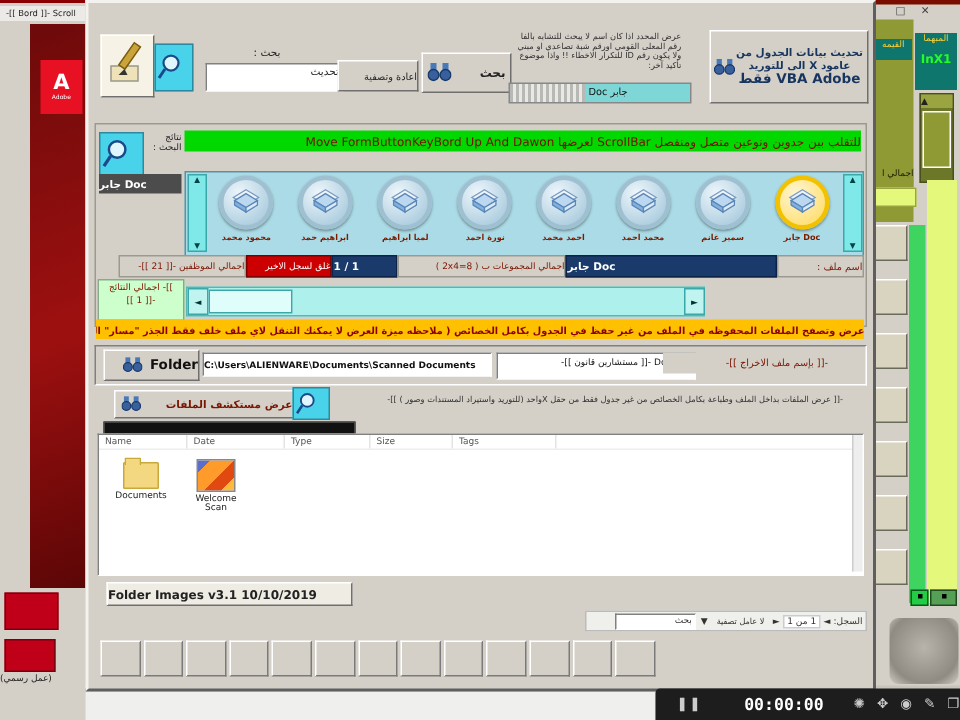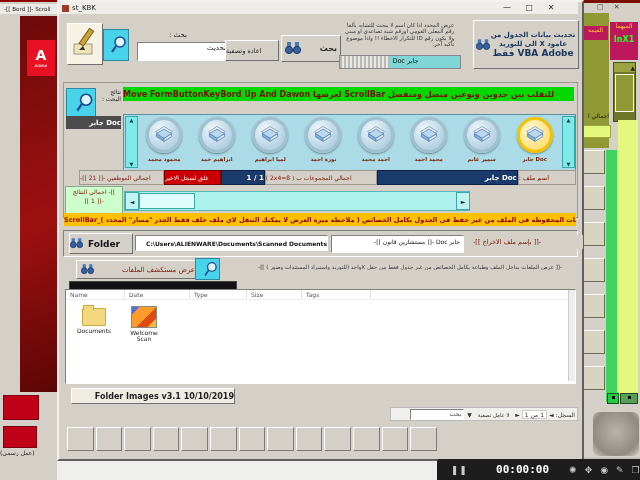--- a/index.html
+++ b/index.html
@@ -2,40 +2,40 @@
 <html><head>
 <meta charset="utf-8">
 <style>
   html,body{margin:0;padding:0}
   body{width:640px;height:480px;overflow:hidden;background:#c8c4bc;font-family:"DejaVu Sans",sans-serif;position:relative}
   .abs{position:absolute}
   .raised{background:#d4d0c8;border-top:1px solid #fff;border-left:1px solid #fff;border-right:1px solid #6f6f6f;border-bottom:1px solid #6f6f6f}
   .sunken{background:#fff;border-top:1px solid #808080;border-left:1px solid #808080;border-right:1px solid #fff;border-bottom:1px solid #fff}
   .tan{background:#d4d0c8;color:#7b1500;border:1px solid #9a9a90}
   .navybox{background:#1a3a6b;color:#fff;border:1px solid #0d2246}
-  .ctr{display:flex;align-items:center;justify-content:flex-end}
+  .ctr{display:flex;align-items:center;justify-content:flex-start}
   .rtl{direction:rtl}
   
   #mainwin{left:57px;top:0;width:523px;height:457px;background:#d4d0c8;border:2px solid;border-color:#f4f2ee #5f5f5f #5f5f5f #f4f2ee}
   .titletext{font-size:7px;color:#222}
   .winbtns{font-size:8px;color:#333;letter-spacing:6px}
   
   .btn{cursor:default}
   .cyanbtn{background:#49d3ea;border:1px solid #2a8aa0}
-  .greenbar{background:#00d800;color:#7b0c00;font-weight:bold;font-size:8px}
+  .greenbar{background:#00d800;color:#7b0c00;font-weight:normal;font-size:8px}
   .navybar{background:#1a3a6b;color:#ffd24a;font-size:7px}
   .bluepanel{background:#abdbe6;border:1px solid #5f8fa0}
   .tealstrip{background:#7fe8e8;border:1px solid #3aa8a8;display:flex;flex-direction:column;justify-content:space-between;align-items:center;font-size:5px;color:#044}
   .contact{width:52px;display:flex;flex-direction:column;align-items:center}
   .cring{width:30px;height:30px;border-radius:50%;background:radial-gradient(circle at 35% 30%,#eef6fb,#9cc3d8);border:3px solid #9fc0d0;box-shadow:0 1px 2px rgba(0,0,0,.4);display:flex;align-items:center;justify-content:center}
   .contact.active .cring{border-color:#f2c200;background:radial-gradient(circle at 35% 30%,#fff6d0,#ffd95e)}
   .cname{font-size:6px;color:#7b1c00;font-weight:bold;margin-top:2px;white-space:nowrap;transform:scale(.9)}
   .mintbox{background:#ccffcc;border:1px solid #88aa88;color:#7b1500}
   .amberbar{background:#ffc000;color:#8b0000;font-weight:bold;font-size:6.5px}
-  .blackbox{background:#be185d;color:#00ee00}
+  .blackbox{background:#0f766e;color:#00ee00}
   .scrolltrack{background:#aef0ec;border:1px solid #56b8b4}
   .scrollbtn{background:#bff4f0;border:1px solid #3aa8a8;font-size:6px;color:#033;display:flex;align-items:center;justify-content:center}
   .thumb{background:#dffdfb;border:1px solid #3aa8a8}
   .cell{width:25px;height:22px;background:#d4d0c8;border-top:1px solid #fff;border-left:1px solid #fff;border-right:1px solid #7a7a7a;border-bottom:1px solid #7a7a7a;margin-right:2px}
   .greenbox{background:#00d800;border:1px solid #7a7a7a;color:#8b0000;font-weight:bold;font-size:6.5px;text-align:center}
   
   .colhdr{font-size:6px;color:#555;border-right:1px solid #e4e4e4;padding:1px 4px}
   .foldericon{width:22px;height:16px;background:#f4d781;border:1px solid #c9a83c;border-radius:1px;position:relative;margin-top:6px}
   .foldericon:before{content:"";position:absolute;top:-4px;left:0;width:9px;height:4px;background:#f4d781;border:1px solid #c9a83c;border-bottom:none;border-radius:1px 1px 0 0}
   .thumbimg{width:24px;height:20px;background:linear-gradient(135deg,#5a6ecf 0 18%,#ff9b2a 18% 55%,#e04a10 55% 80%,#ffb93c 80%);border:1px solid #888;margin-top:4px}
@@ -106,25 +106,20 @@
   <div class="abs" style="left:41px;top:393px;width:16px;height:9px;background:#55a055;border:1px solid #224a22">
       <span style="display:block;width:3px;height:3px;background:#000;margin:2px auto"></span>
     </div>
   <div class="abs" style="left:14px;top:412px;width:46px;height:44px;background:radial-gradient(circle at 50% 45%,#b8b4ac,#8f8b83 70%,#d4d0c8);border-radius:6px"></div>
 </div>
 
 <div class="abs" style="left:57px;top:455px;width:380px;height:25px;background:#efefed;border-top:1px solid #aaa"></div>
 
 <div class="abs" id="mainwin">
 
-  <div class="abs" style="left:0;top:0;width:519px;height:12px;background:#efedea;display:flex;align-items:center">
-    <span style="width:7px;height:7px;background:#9e3a2a;margin:0 3px;display:inline-block"></span>
-    <span class="titletext">st_KBK</span>
-    <span class="abs winbtns" style="left:444px;top:1px">—  □  ✕</span>
-  </div>
 
   <div class="abs raised btn" style="left:8px;top:21px;width:34px;height:40px;background:#f6f2e6">
     <svg width="30" height="36" viewBox="0 0 30 36">
         <rect x="6" y="20" width="18" height="10" fill="#efe2b8" stroke="#998" stroke-width="1"></rect>
         <rect x="16" y="4" width="5" height="18" fill="#caa43a" stroke="#7a5c10" transform="rotate(35 18 13)"></rect>
         <polygon points="11,26 15,22 17,26" fill="#333"></polygon>
       </svg>
   </div>
   <div class="abs cyanbtn btn ctr" style="left:44px;top:27px;width:24px;height:30px">
     <svg width="18" height="20" viewBox="0 0 18 20">
@@ -297,37 +292,37 @@
   </div>
   <div class="abs scrolltrack" style="left:65px;top:189px;width:344px;height:18px">
     <div class="abs scrollbtn" style="left:0;top:0;width:12px;height:16px">◄</div>
     <div class="abs thumb" style="left:14px;top:1px;width:54px;height:14px"></div>
     <div class="abs scrollbtn" style="left:331px;top:0;width:12px;height:16px">►</div>
   </div>
 
   <div class="abs amberbar ctr rtl" style="left:5px;top:211px;width:512px;height:13px;white-space:nowrap;overflow:hidden">عرض وتصفح الملفات المحفوظه في الملف من غير حفظ في الجدول بكامل الخصائص ( ملاحظه ميزة العرض لا يمكنك التنقل لاي ملف خلف فقط الجذر "مسار" المحدد )_ScrollBar</div>
 
   <div class="abs sunken" style="left:4px;top:228px;width:513px;height:25px;background:#d4d0c8"></div>
-  <div class="abs raised btn" style="left:10px;top:231px;width:62px;height:19px;display:flex;align-items:center;justify-content:flex-start;gap:5px">
+  <div class="abs raised btn" style="left:10px;top:231px;width:62px;height:19px;display:flex;align-items:center;justify-content:flex-end;gap:5px">
     <svg width="13" height="11" viewBox="0 0 16 13">
         <rect x="2" y="0" width="4" height="5" fill="#4a79b8"></rect>
         <rect x="10" y="0" width="4" height="5" fill="#4a79b8"></rect>
         <circle cx="4" cy="8" r="3.6" fill="#39609c" stroke="#163a6a"></circle>
         <circle cx="12" cy="8" r="3.6" fill="#39609c" stroke="#163a6a"></circle>
       </svg>
     <span style="font-size:9px;font-weight:bold;color:#111">Folder</span>
   </div>
   <div class="abs sunken ctr" style="left:76px;top:233px;width:191px;height:14px;font-size:6px;color:#111;font-weight:bold">
       <span>C:\Users\ALIENWARE\Documents\Scanned Documents</span>
     </div>
   <div class="abs sunken rtl" style="left:272px;top:233px;width:128px;height:14px;font-size:6px;color:#111;padding:2px 3px 0 0"><span>جابر Doc -[[ مستشارين قانون ]]-</span></div>
-  <div class="abs tan ctr rtl" style="left:414px;top:233px;width:110px;height:14px;font-size:6.5px;border:none">-[[ بإسم ملف الاخراج ]]-</div>
+  <div class="abs tan ctr rtl" style="left:383px;top:233px;width:110px;height:14px;font-size:6.5px;border:none">-[[ بإسم ملف الاخراج ]]-</div>
 
   <div class="abs raised btn rtl" style="left:17px;top:258px;width:114px;height:17px;display:flex;align-items:center;justify-content:space-between;padding:0 4px">
-    <span style="font-size:7px;color:#7b1500;font-weight:normal">عرض مستكشف الملفات</span>
+    <span style="font-size:7px;color:#7b1500;font-weight:bold">عرض مستكشف الملفات</span>
     <svg width="13" height="11" viewBox="0 0 16 13">
         <rect x="2" y="0" width="4" height="5" fill="#4a79b8"></rect>
         <rect x="10" y="0" width="4" height="5" fill="#4a79b8"></rect>
         <circle cx="4" cy="8" r="3.6" fill="#39609c" stroke="#163a6a"></circle>
         <circle cx="12" cy="8" r="3.6" fill="#39609c" stroke="#163a6a"></circle>
       </svg>
   </div>
   <div class="abs cyanbtn btn ctr" style="left:136px;top:256px;width:23px;height:20px">
     <svg width="16" height="17" viewBox="0 0 18 20">
         <circle cx="10" cy="7" r="5" fill="#dff6ff" stroke="#1a4a8a" stroke-width="1.5"></circle>

